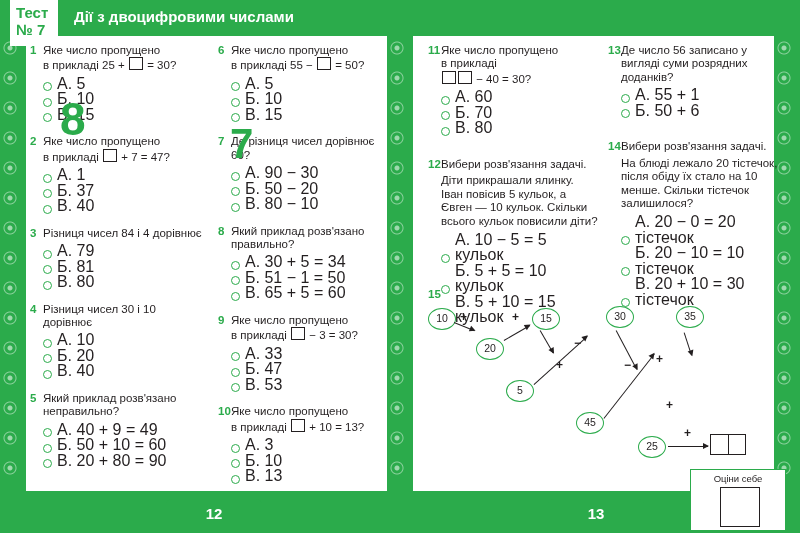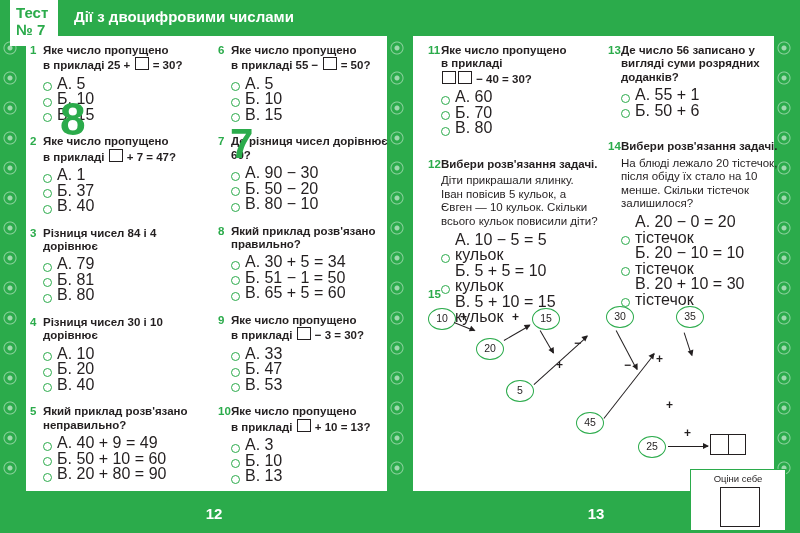--- a/index.html
+++ b/index.html
@@ -47,21 +47,21 @@
   
   .col{position:absolute;top:44px;}
   .c1{left:30px;width:176px;}
   .c2{left:218px;width:176px;}
   .c3{left:428px;width:170px;}
   .c4{left:608px;width:172px;}
 
   .q{margin-bottom:13px;}
   .qhead{display:flex;align-items:flex-start;}
   .qnum{color:#2bab4b;font-weight:bold;font-size:11.5px;width:13px;flex:none;line-height:13px;}
-  .qtext{font-size:11.5px;font-weight:bold;line-height:13.4px;}
+  .qtext{font-size:11.5px;font-weight:normal;line-height:13.4px;}
   .opts{margin:3px 0 0 13px;}
   .opt{display:flex;align-items:flex-end;font-size:16px;line-height:15.5px;}
   .bullet{
     width:9px;height:9px;border:1.3px solid #2bab4b;border-radius:50%;
     margin-right:5px;flex:none;box-sizing:border-box;
   }
   .box{
     display:inline-block;width:12px;height:11px;border:1.2px solid #231f20;
     vertical-align:-1px;margin:0 1px;background:#fff;
   }

